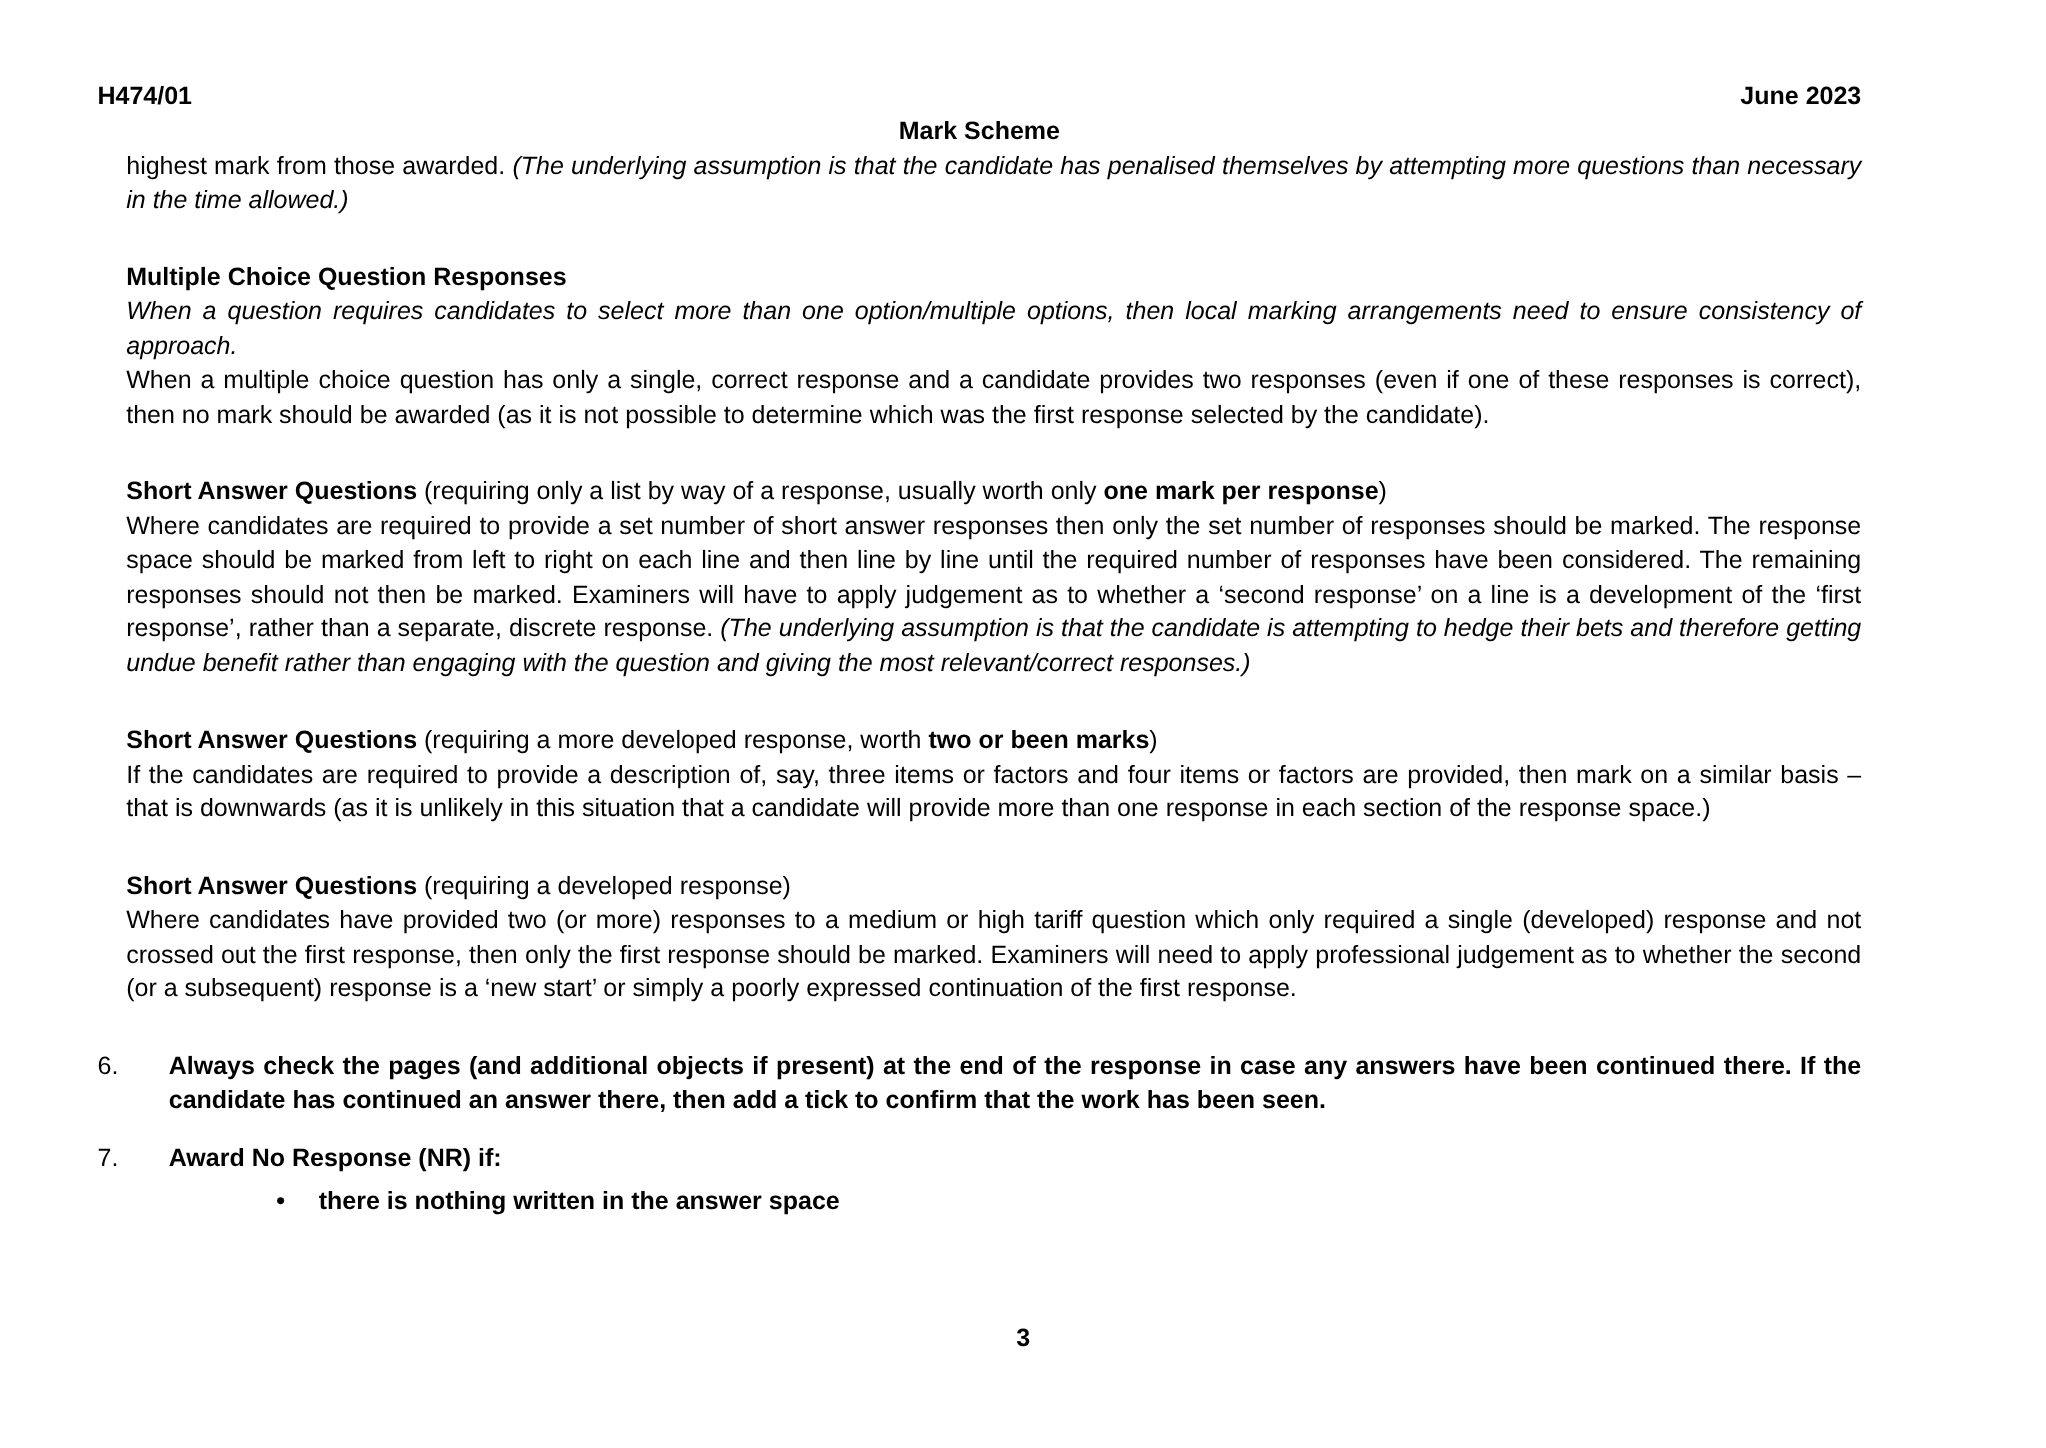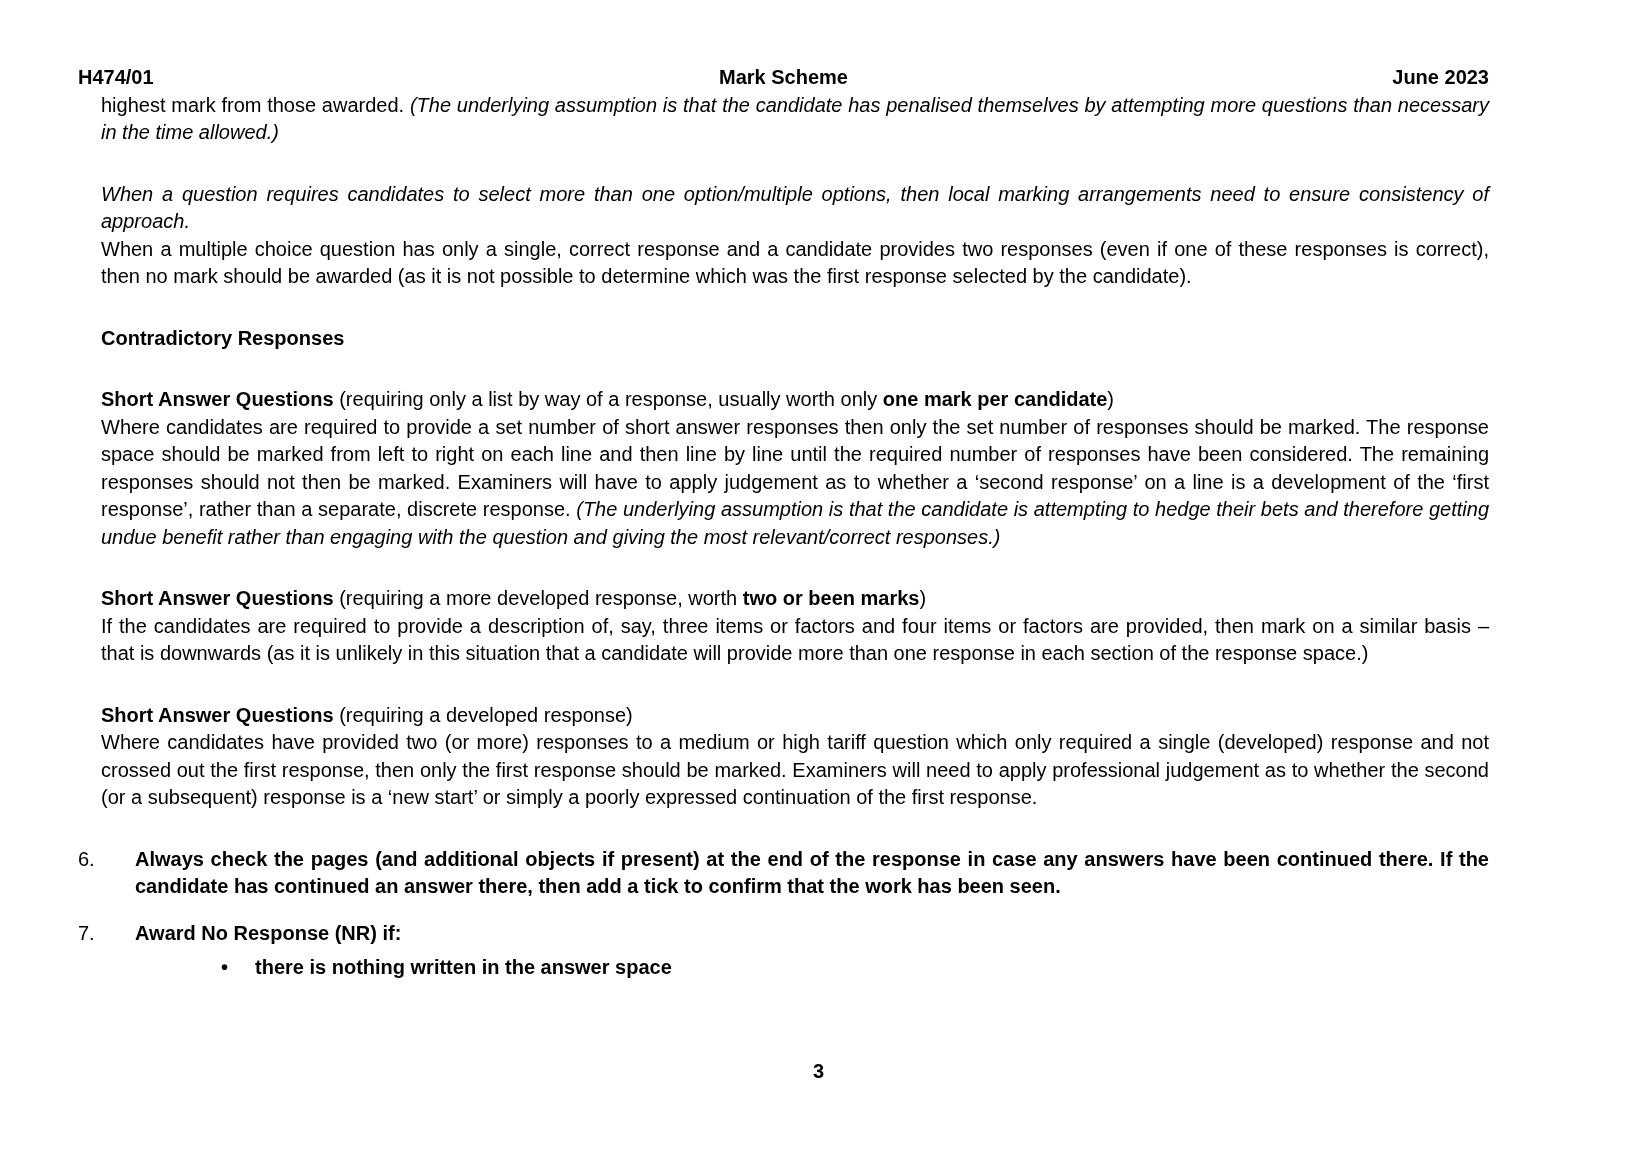--- a/index.html
+++ b/index.html
@@ -16,21 +16,21 @@
     box-sizing: border-box;
     padding: 64px 148px 4px 78px;
     overflow: hidden;
   }
   .doc-header {
     display: grid;
     grid-template-columns: 1fr auto 1fr;
     font-weight: bold;
   }
   .doc-header .h-right { text-align: right; }
-  .doc-header .h-center { text-align: center; }
+  .doc-header .h-center { text-align: center; margin-top: 28px; }
   .indent { margin-left: 23px; }
   .just { text-align: justify; }
   .b { font-weight: bold; }
   .it { font-style: italic; }
   .section { margin-top: 34px; }
   .item { display: flex; margin-top: 34px; }
   .item.tight { margin-top: 19px; }
   .item-num { flex: 0 0 57px; width: 57px; }
   .item-body { flex: 1; font-weight: bold; }
   .bullet-row { display: flex; margin-top: 7px; padding-left: 86px; }
@@ -52,30 +52,30 @@
     <span class="h-left">H474/01</span>
     <span class="h-center">Mark Scheme</span>
     <span class="h-right">June 2023</span>
   </div>
 
   <div class="indent just">
     <span>highest mark from those awarded. </span><span class="it">(The underlying assumption is that the candidate has penalised themselves by attempting more questions than necessary in the time allowed.)</span>
   </div>
 
   <div class="indent section">
+    <div class="b">Multiple Choice Question Responses</div>
     <div class="just it">When a question requires candidates to select more than one option/multiple options, then local marking arrangements need to ensure consistency of approach.</div>
     <div class="just">When a multiple choice question has only a single, correct response and a candidate provides two responses (even if one of these responses is correct), then no mark should be awarded (as it is not possible to determine which was the first response selected by the candidate).</div>
   </div>
 
   <div class="indent section">
-    <div class="b">Contradictory Responses</div>
   </div>
 
   <div class="indent section">
-    <div><span class="b">Short Answer Questions</span><span> (requiring only a list by way of a response, usually worth only </span><span class="b">one mark per candidate</span><span>)</span></div>
+    <div><span class="b">Short Answer Questions</span><span> (requiring only a list by way of a response, usually worth only </span><span class="b">one mark per response</span><span>)</span></div>
     <div class="just"><span>Where candidates are required to provide a set number of short answer responses then only the set number of responses should be marked. The response space should be marked from left to right on each line and then line by line until the required number of responses have been considered. The remaining responses should not then be marked. Examiners will have to apply judgement as to whether a ‘second response’ on a line is a development of the ‘first response’, rather than a separate, discrete response. </span> <span class="it">(The underlying assumption is that the candidate is attempting to hedge their bets and therefore getting undue benefit rather than engaging with the question and giving the most relevant/correct responses.)</span></div>
   </div>
 
   <div class="indent section">
     <div><span class="b">Short Answer Questions</span><span> (requiring a more developed response, worth </span><span class="b">two or been marks</span><span>)</span></div>
     <div class="just">If the candidates are required to provide a description of, say, three items or factors and four items or factors are provided, then mark on a similar basis – that is downwards (as it is unlikely in this situation that a candidate will provide more than one response in each section of the response space.)</div>
   </div>
 
   <div class="indent section">
     <div><span class="b">Short Answer Questions</span><span> (requiring a developed response)</span></div>

